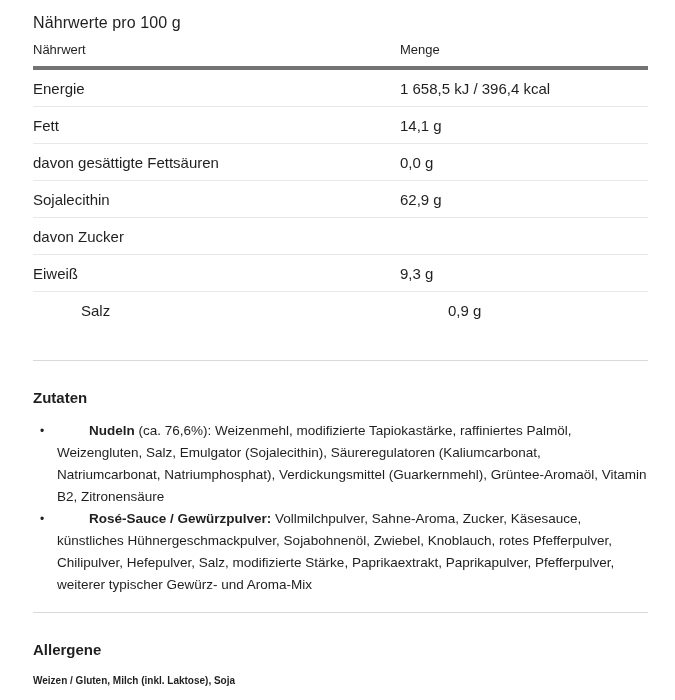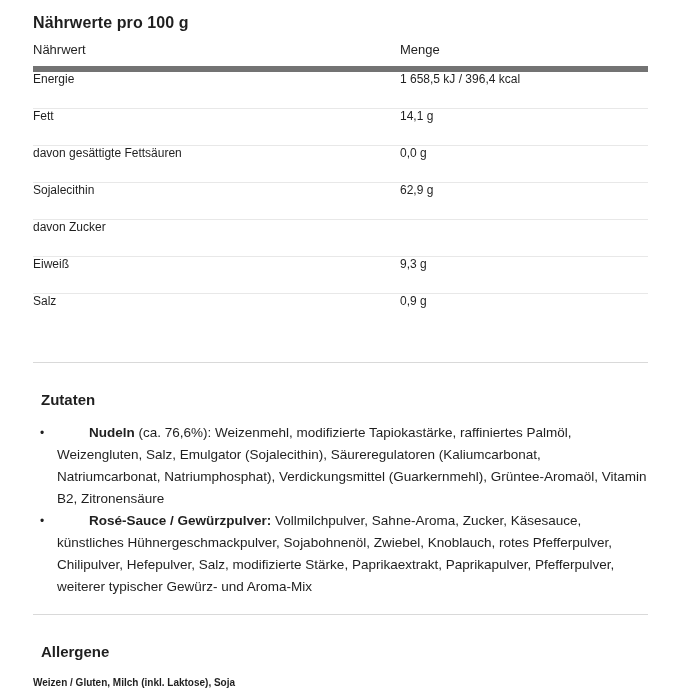--- a/index.html
+++ b/index.html
@@ -14,56 +14,56 @@
     -webkit-font-smoothing: antialiased;
   }
   .page {
     box-sizing: border-box;
     width: 675px;
     padding: 13px 27px 0 33px;
   }
   .page-title {
     font-size: 16px;
     line-height: 19px;
-    font-weight: 700;
+    font-weight: 400;
     margin: 0;
     letter-spacing: 0.1px;
   }
   
   .ntable { width: 100%; }
   .trow {
     display: flex;
-    align-items: flex-start;
+    align-items: center;
     height: 36px;
     border-bottom: 1px solid #e8e8e8;
-    font-size: 12px;
+    font-size: 15px;
   }
-  .trow:last-child { border-bottom: none; }
+  .trow:last-child { border-bottom: none; margin-left: 48px; }
   .thead {
     display: flex;
     margin-top: 9px;
     padding: 1px 0 9px 0;
-    border-bottom: 6px solid #737373;
+    border-bottom: 4px solid #737373;
     font-size: 13px;
   }
   .col-label { width: 367px; flex: none; }
   .col-value { flex: 1; }
   
   .divider {
     border: 0;
     border-top: 1px solid #d9d9d9;
     margin: 32px 0 0 0;
   }
   .divider.mid { margin-top: 16px; }
   
   .section-heading {
     font-size: 15px;
     line-height: 20px;
     font-weight: 700;
-    margin: 27px 0 0 8px;
+    margin: 27px 0 0 0;
   }
   .ing-list {
     list-style: none;
     margin: 12px 0 0 0;
     padding: 0;
     font-size: 13.5px;
     line-height: 22px;
   }
   .ing-item {
     position: relative;

